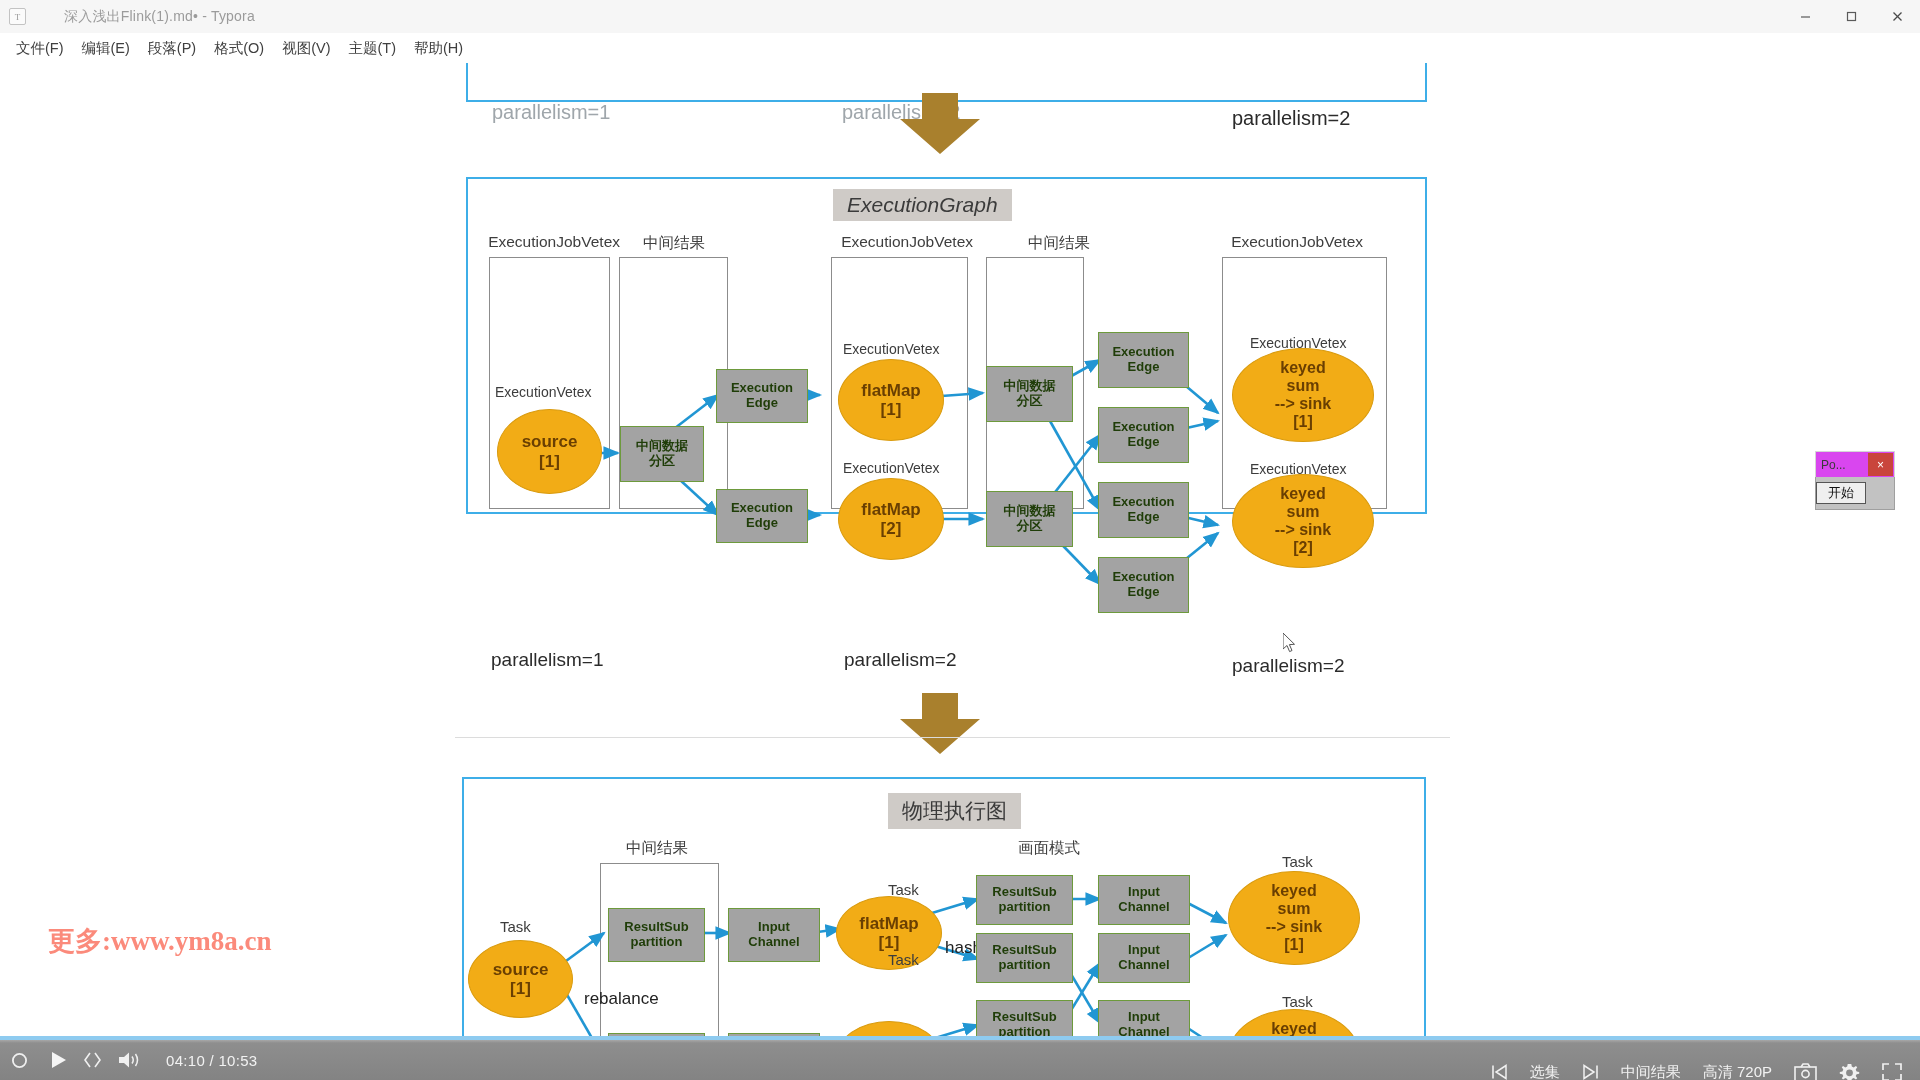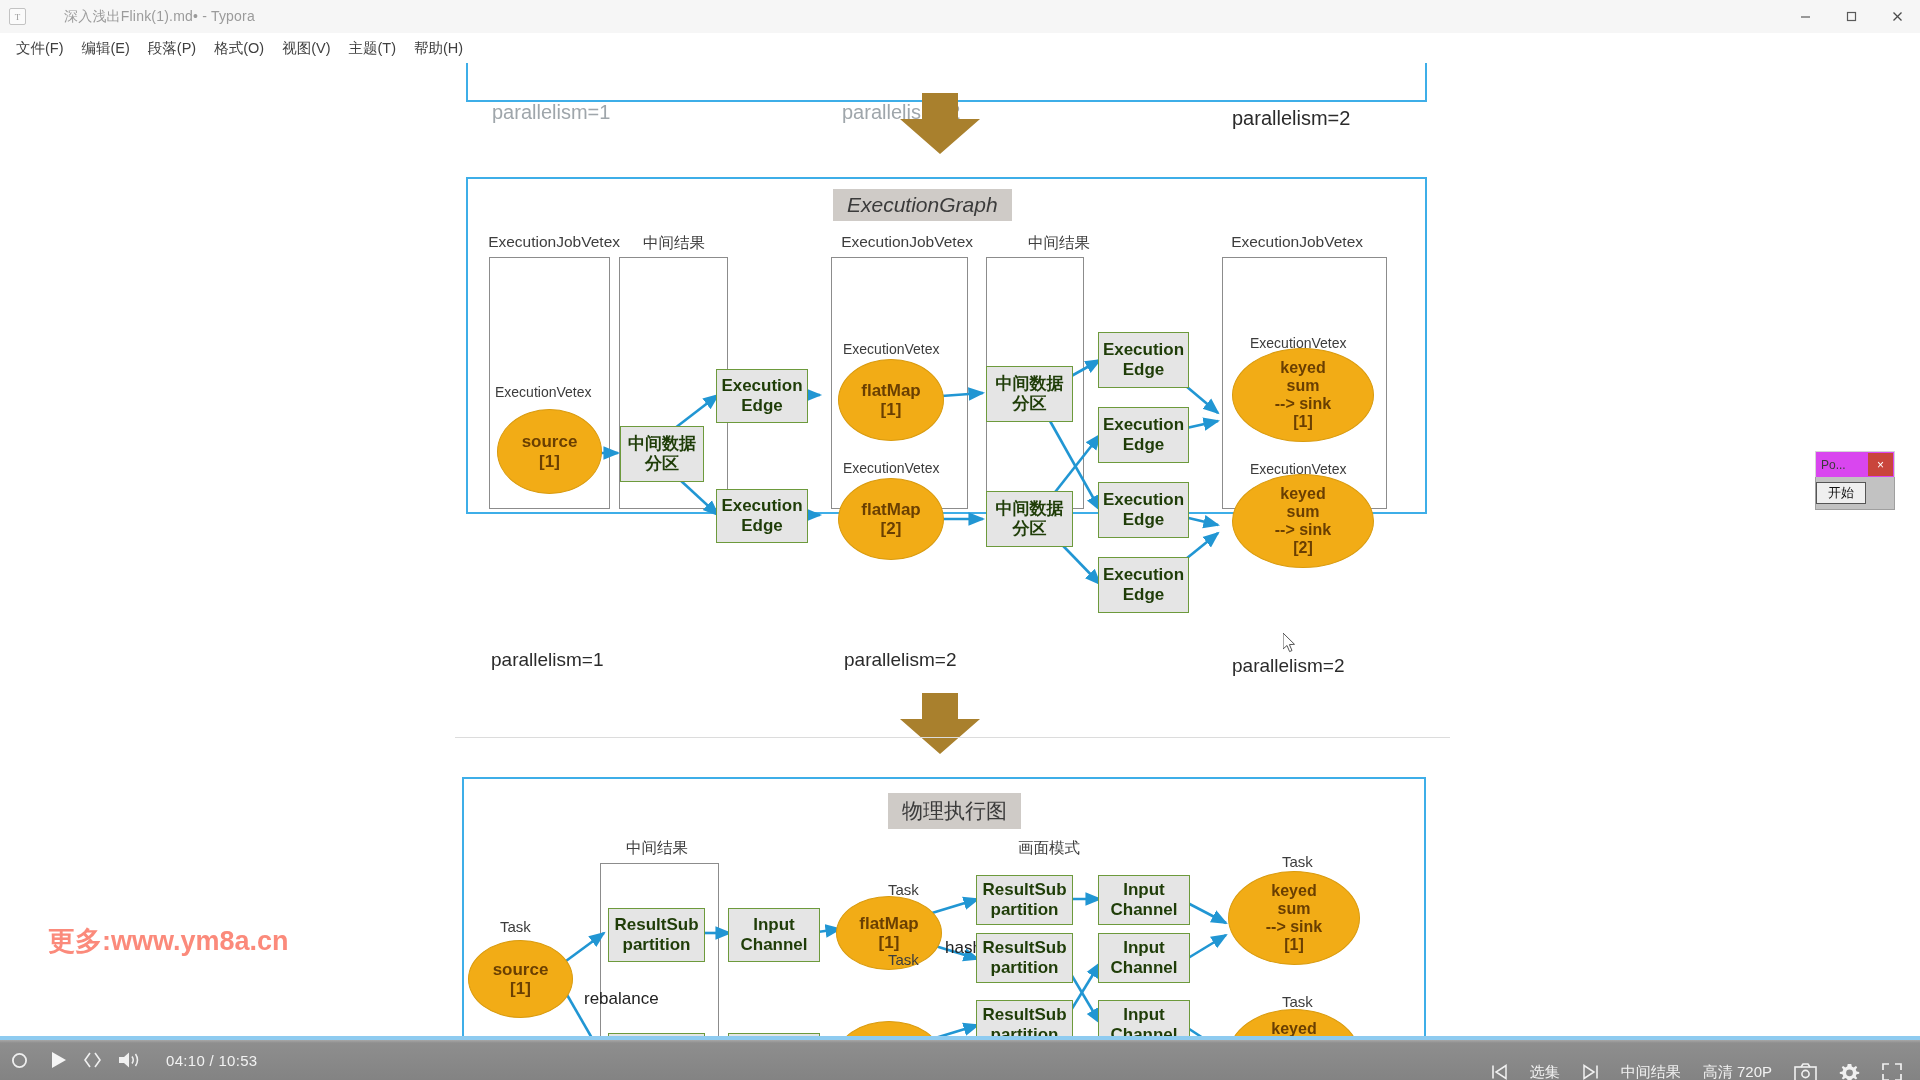--- a/index.html
+++ b/index.html
@@ -40,21 +40,21 @@
 
   
   #stage{
     position:absolute;left:0;top:63px;width:1920px;height:1017px;
     background:#ffffff;overflow:hidden;
   }
 
   
   .wm{
     position:absolute;color:#fb8a7b;font-weight:bold;white-space:nowrap;
-    font-family:Liberation Sans, sans-serif;
+    font-family:Liberation Serif, serif;
   }
   #wm-left{left:48px;top:860px;font-size:27px;}
   #wm-right{left:1638px;top:870px;font-size:27px;}
 
   
   .doc{position:absolute;left:0;top:0;width:1920px;height:1017px;}
 
   
   #box-top{
     position:absolute;left:466px;top:-40px;width:957px;height:75px;
@@ -76,22 +76,22 @@
     position:absolute;background:#cfcbc7;color:#3b3b3b;
     font-size:21px;padding:4px 14px;white-space:nowrap;
   }
   
   .collabel{
     position:absolute;font-size:15.5px;color:#3e3e3e;white-space:nowrap;
     text-align:right;
   }
   .greybox{position:absolute;border:1.5px solid #8c8c8c;background:transparent;}
   .greenbox{
-    position:absolute;background:#e5e5e5;border:1px solid #6d9a3c;
-    color:#1f3d08;font-size:17px;font-weight:bold;line-height:1.15;
+    position:absolute;background:#a3a3a3;border:1px solid #6d9a3c;
+    color:#1f3d08;font-size:13px;font-weight:bold;line-height:1.15;
     display:flex;align-items:center;justify-content:center;text-align:center;
   }
   .ellipse{
     position:absolute;background:#f2ac16;border:1px solid #d99b0f;border-radius:50%;
     color:#6a3f02;font-weight:bold;line-height:1.12;
     display:flex;align-items:center;justify-content:center;text-align:center;
   }
   .vtx-label{position:absolute;font-size:14px;color:#3c3c3c;white-space:nowrap;}
   .plabel{position:absolute;font-size:19px;color:#2b2b2b;white-space:nowrap;}
   .edgelbl{position:absolute;font-size:17px;color:#222;white-space:nowrap;font-weight:normal;}

